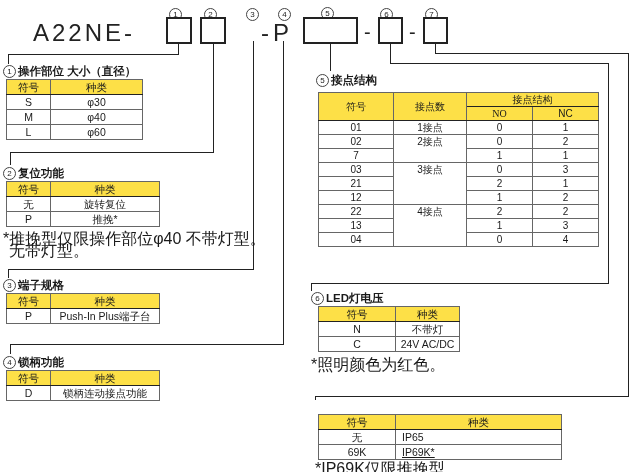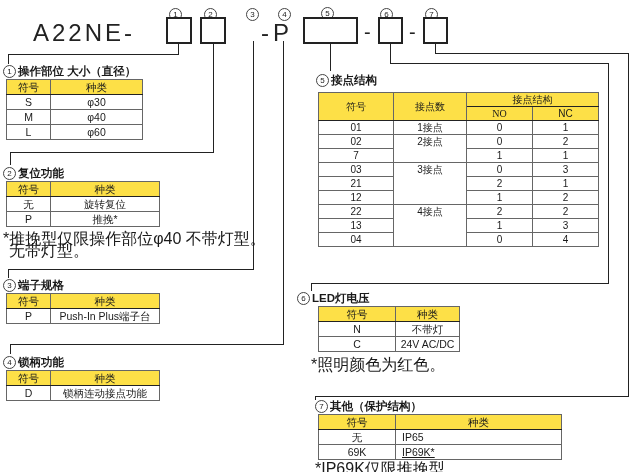--- a/index.html
+++ b/index.html
@@ -225,21 +225,21 @@
           <td>3</td>
         </tr>
       <tr>
           <td>04</td>
           <td>0</td>
           <td>4</td>
         </tr>
     </tbody>
   </table>
 
-  <div class="sec-title" style="left:297px;top:291px;">
+  <div class="sec-title" style="left:311px;top:291px;">
     <span class="circ">6</span><span>LED灯电压</span>
   </div>
   <table class="tbl" style="left:318px;top:306px;width:142px;">
     <thead>
         <tr>
       <th style="width:72px;">符号</th>
       <th>种类</th>
         </tr>
       </thead>
     <tbody>
@@ -248,23 +248,20 @@
           <td>不带灯</td>
         </tr>
       <tr>
           <td>C</td>
           <td>24V AC/DC</td>
         </tr>
     </tbody>
   </table>
   <div class="note" style="left:311px;top:355px;">*照明颜色为红色。</div>
 
-  <div class="sec-title" style="left:315px;top:399px;">
-    <span class="circ">7</span><span>其他（保护结构）</span>
-  </div>
   <table class="tbl" style="left:318px;top:414px;width:244px;">
     <thead>
         <tr>
       <th style="width:72px;">符号</th>
       <th>种类</th>
         </tr>
       </thead>
     <tbody>
       <tr>
           <td>无</td>

